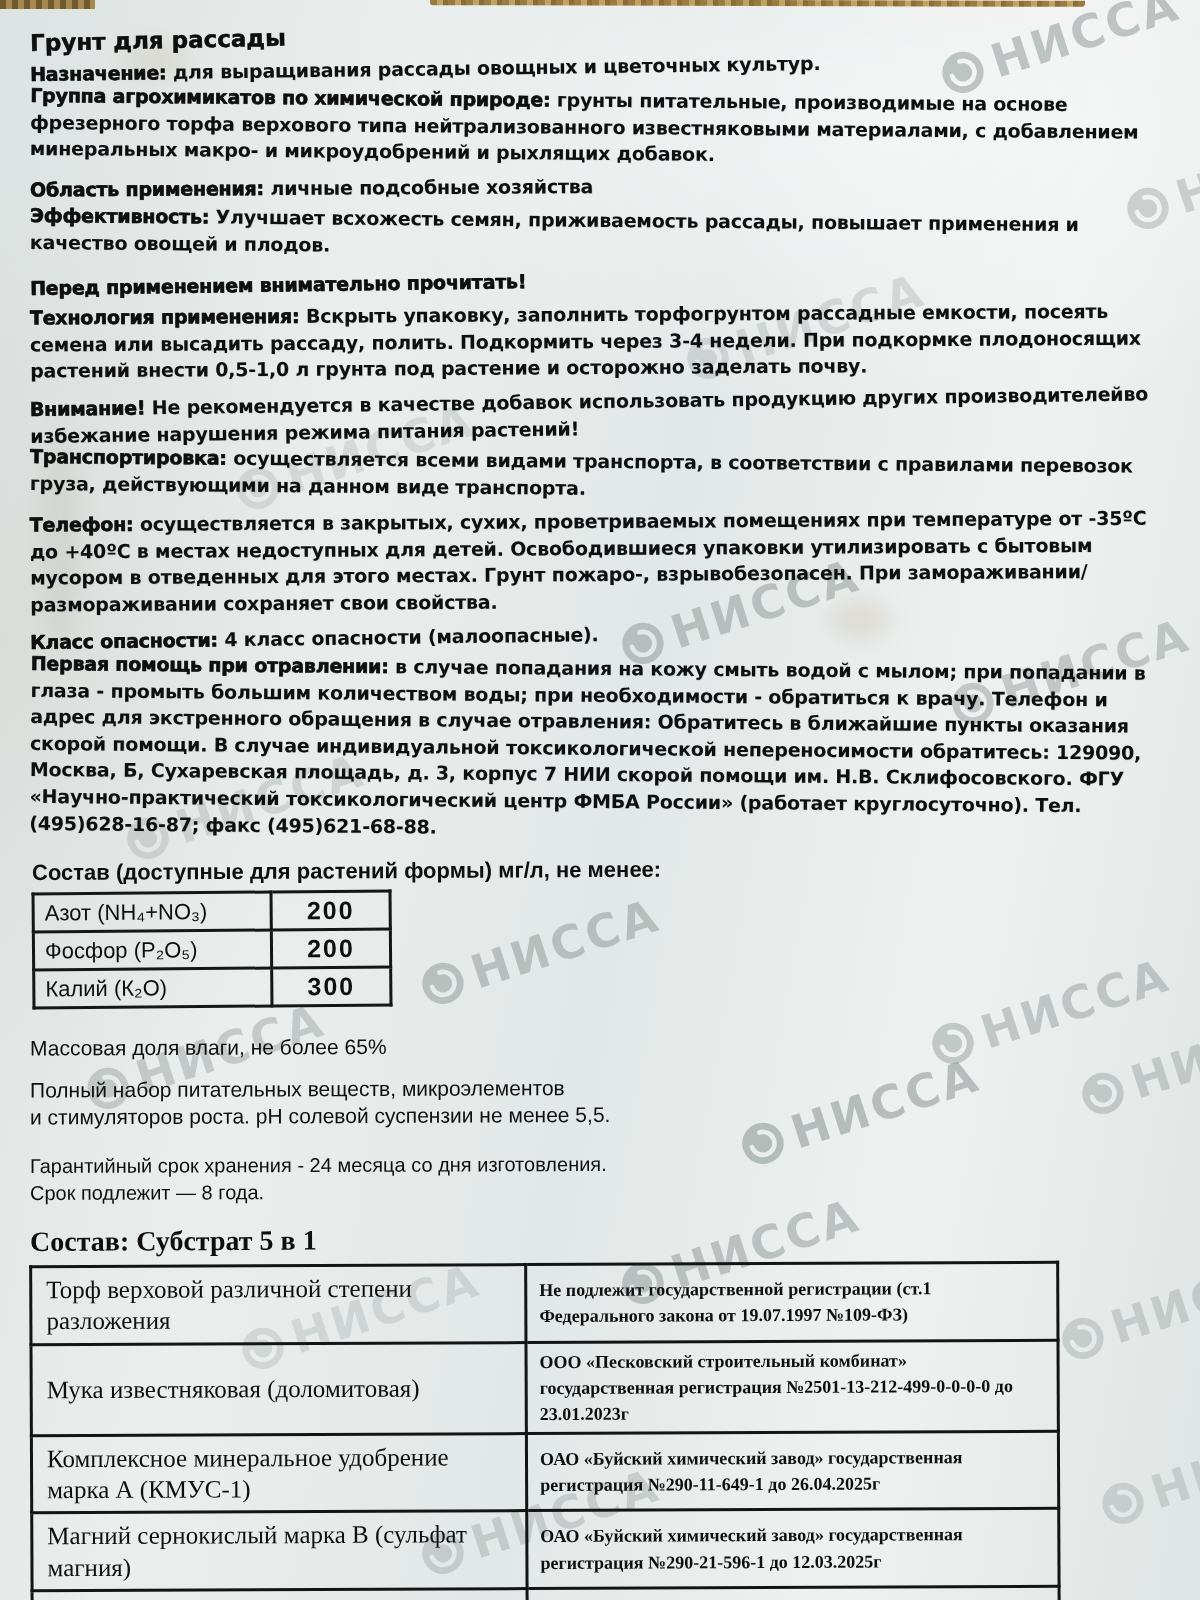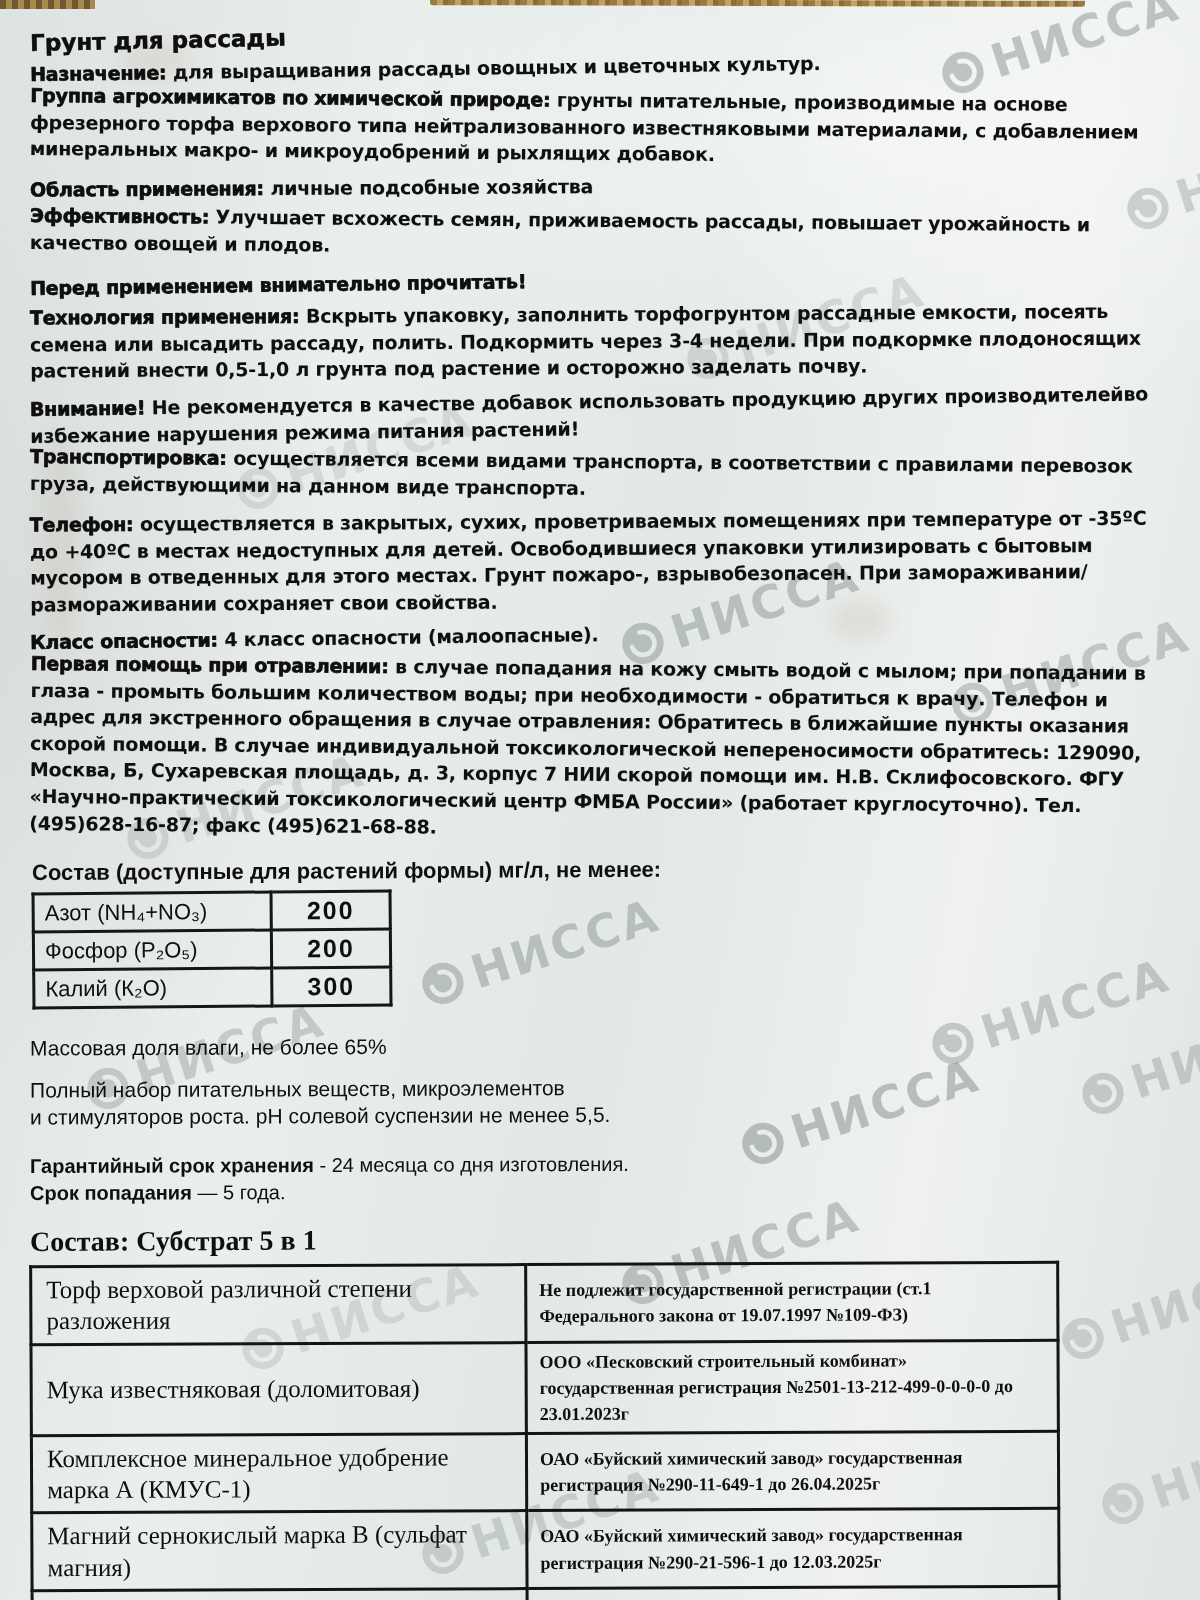--- a/index.html
+++ b/index.html
@@ -39,21 +39,21 @@
              font-family:"Liberation Sans",sans-serif;}
   table.comp td{border:3px solid #161616;padding:3px 10px;font-size:22px;}
   table.comp td.name{width:215px;}
   table.comp td.val{width:96px;text-align:center;font-weight:bold;font-size:25px;letter-spacing:2px;}
 
   p.note{font-size:21px;margin:0;line-height:1.32;font-family:"Liberation Sans",sans-serif;transform:rotate(-.25deg);}
   p.note.first{margin-top:24px;}
   p.note.gap{margin-top:14px;}
   p.storage{font-size:20px;margin:0;line-height:1.35;font-family:"Liberation Sans",sans-serif;transform:rotate(-.2deg);}
   p.storage.first{margin-top:22px;}
-  p.storage .lead{font-weight:bold;}
+  p.storage .lead{font-weight:normal;}
 
   h2.sub-head{font-family:"Liberation Serif",serif;font-size:28px;margin:18px 0 8px 0;
               font-weight:bold;transform:rotate(-.3deg);}
   table.sub{border-collapse:collapse;width:1030px;transform:rotate(-.25deg);
             font-family:"Liberation Serif",serif;}
   table.sub td{border:3.5px solid #141414;vertical-align:middle;}
   table.sub td.comp-name{font-size:25px;padding:6px 14px;line-height:1.25;}
   table.sub td.reg{width:505px;font-size:18px;font-weight:bold;padding:5px 12px;line-height:1.45;}
 
   
@@ -176,21 +176,21 @@
         <span>НИССА</span>
       </div>
     </div>
 
   <div class="content">
     <h1 class="title">Грунт для рассады</h1>
 
     <p class="body t-a"><span class="lead">Назначение:</span><span> для выращивания рассады овощных и цветочных культур.</span></p>
     <p class="body t-b"><span class="lead">Группа агрохимикатов по химической природе:</span><span> грунты питательные, производимые на основе фрезерного торфа верхового типа нейтрализованного известняковыми материалами, с добавлением минеральных макро- и микроудобрений и рыхлящих добавок.</span></p>
     <p class="body t-c"><span class="lead">Область применения:</span><span> личные подсобные хозяйства</span></p>
-    <p class="body t-b"><span class="lead">Эффективность:</span><span> Улучшает всхожесть семян, приживаемость рассады, повышает урожайность и качество овощей и плодов.</span></p>
+    <p class="body t-b"><span class="lead">Эффективность:</span><span> Улучшает всхожесть семян, приживаемость рассады, повышает применения и качество овощей и плодов.</span></p>
     <p class="body t-a"><span class="lead">Перед применением внимательно прочитать!</span></p>
     <p class="body t-c"><span class="lead">Технология применения:</span><span> Вскрыть упаковку, заполнить торфогрунтом рассадные емкости, посеять семена или высадить рассаду, полить. Подкормить через 3-4 недели. При подкормке плодоносящих растений внести 0,5-1,0 л грунта под растение и осторожно заделать почву.</span></p>
     <p class="body t-a"><span class="lead">Внимание!</span><span> Не рекомендуется в качестве добавок использовать продукцию других производителейво избежание нарушения режима питания растений!</span></p>
     <p class="body t-b"><span class="lead">Транспортировка:</span><span> осуществляется всеми видами транспорта, в соответствии с правилами перевозок груза, действующими на данном виде транспорта.</span></p>
     <p class="body t-c"><span class="lead">Телефон:</span><span> осуществляется в закрытых, сухих, проветриваемых помещениях при температуре от -35ºС до +40ºС в местах недоступных для детей.  Освободившиеся упаковки утилизировать с бытовым мусором в отведенных для этого местах. Грунт пожаро-, взрывобезопасен. При замораживании/размораживании сохраняет свои свойства.</span></p>
     <p class="body t-a"><span class="lead">Класс опасности:</span><span> 4 класс опасности (малоопасные).</span></p>
     <p class="body t-b"><span class="lead">Первая помощь при отравлении:</span><span> в случае попадания на кожу смыть водой с мылом; при попадании в глаза - промыть большим количеством воды; при необходимости - обратиться к врачу. Телефон и адрес для экстренного обращения в случае отравления: Обратитесь в ближайшие пункты оказания скорой помощи. В случае индивидуальной токсикологической непереносимости обратитесь: 129090, Москва, Б, Сухаревская площадь, д. 3, корпус 7 НИИ скорой помощи им. Н.В. Склифосовского. ФГУ «Научно-практический токсикологический центр ФМБА России» (работает круглосуточно). Тел. (495)628-16-87; факс (495)621-68-88.</span></p>
 
     <p class="comp-head sans2">Состав (доступные для растений формы) мг/л, не менее:</p>
     <table class="comp">
@@ -208,21 +208,21 @@
           <td class="val">300</td>
         </tr>
       </tbody>
     </table>
 
     <p class="note first">Массовая доля влаги, не более 65%</p>
     <p class="note gap">Полный набор питательных веществ, микроэлементов</p>
     <p class="note">и стимуляторов роста. рН солевой суспензии не менее 5,5.</p>
 
     <p class="storage first"><span class="lead">Гарантийный срок хранения</span><span> - 24 месяца со дня изготовления.</span></p>
-    <p class="storage"><span class="lead">Срок попадания</span><span> — 5 года.</span></p>
+    <p class="storage"><span class="lead">Срок подлежит</span><span> — 8 года.</span></p>
 
     <h2 class="sub-head">Состав: Субстрат 5 в 1</h2>
     <table class="sub">
       <tbody>
         <tr>
           <td class="comp-name">Торф верховой различной степени разложения</td>
           <td class="reg">Не подлежит государственной регистрации (ст.1 Федерального закона от 19.07.1997 №109-ФЗ)</td>
         </tr>
         <tr>
           <td class="comp-name">Мука известняковая (доломитовая)</td>

